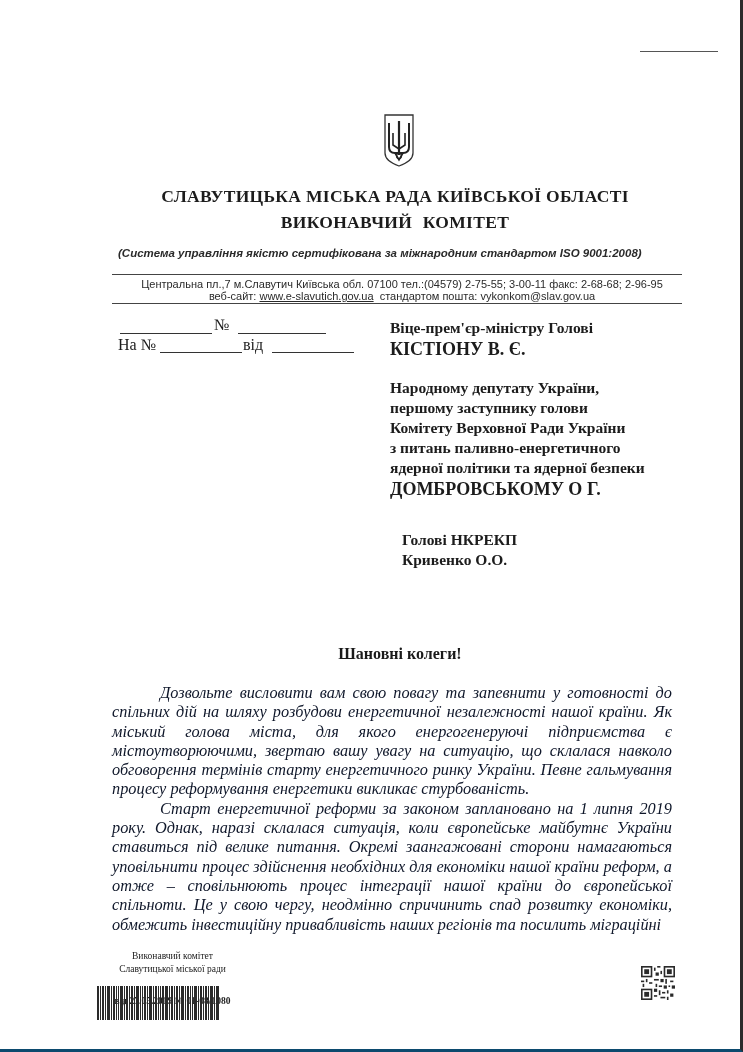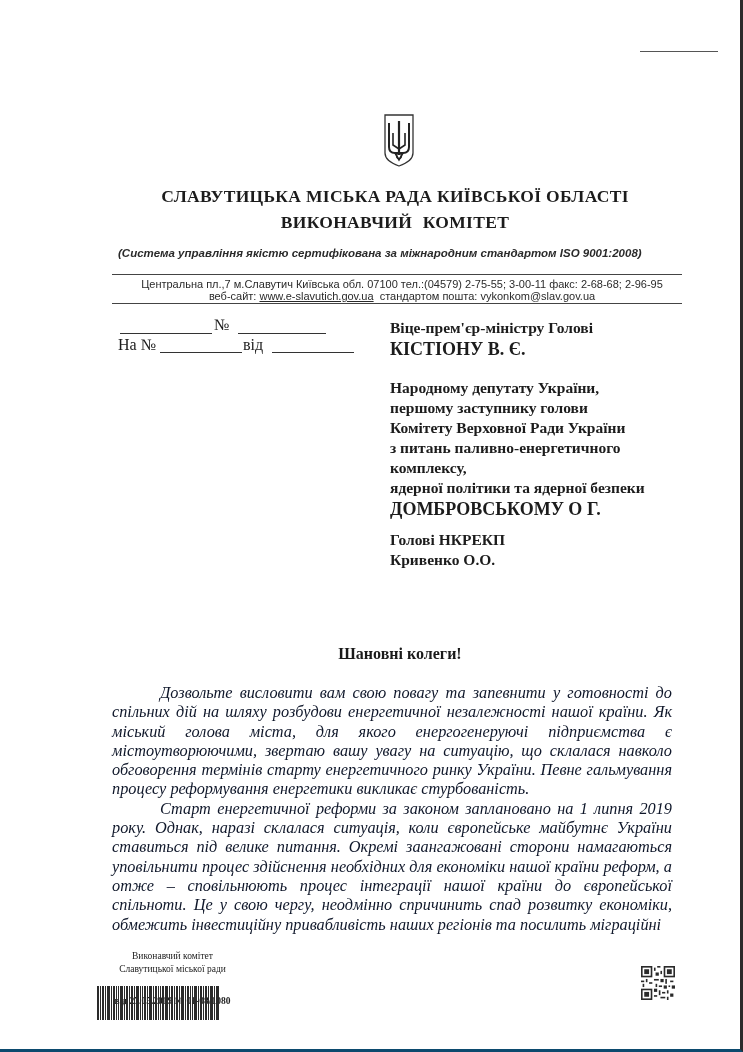--- a/index.html
+++ b/index.html
@@ -76,26 +76,25 @@
   <div class="recipient" style="top:318px;">
     <div class="line">Віце-прем'єр-міністру Голові</div>
     <div class="name">КІСТІОНУ В. Є.</div>
   </div>
 
   <div class="recipient" style="top:378px;">
     <div class="line">Народному депутату України,</div>
     <div class="line">першому заступнику голови</div>
     <div class="line">Комітету Верховної Ради України</div>
     <div class="line">з питань паливно-енергетичного</div>
-    <div class="line">комплексу,</div>
     <div class="line">ядерної політики та ядерної безпеки</div>
     <div class="name">ДОМБРОВСЬКОМУ О Г.</div>
   </div>
 
-  <div class="recipient" style="top:530px;">
+  <div class="recipient" style="top:530px;margin-left:12px;">
     <div class="line">Голові НКРЕКП</div>
     <div class="line">Кривенко О.О.</div>
   </div>
 
   <div class="greeting">Шановні колеги!</div>
 
   <div class="body-text">
     <p>Дозвольте висловити вам свою повагу та запевнити у готовності до спільних дій на шляху розбудови енергетичної незалежності нашої країни. Як міський голова міста, для якого енергогенеруючі підприємства є містоутворюючими, звертаю вашу увагу на ситуацію, що склалася навколо обговорення термінів старту енергетичного ринку України. Певне гальмування процесу реформування енергетики викликає стурбованість.</p>
     <p>Старт енергетичної реформи за законом заплановано на 1 липня 2019 року. Однак, наразі склалася ситуація, коли європейське майбутнє України ставиться під велике питання. Окремі заангажовані сторони намагаються уповільнити процес здійснення необхідних для економіки нашої країни реформ, а отже – сповільнюють процес інтеграції нашої країни до європейської спільноти. Це у свою чергу, неодмінно  спричинить спад розвитку економіки, обмежить інвестиційну привабливість наших регіонів та посилить міграційні</p>
   </div>

